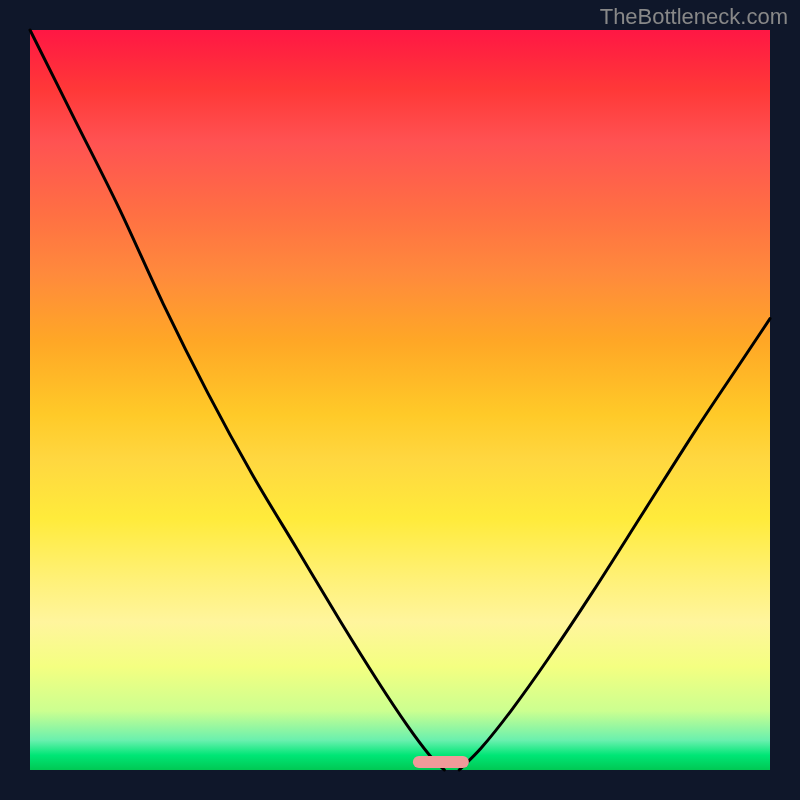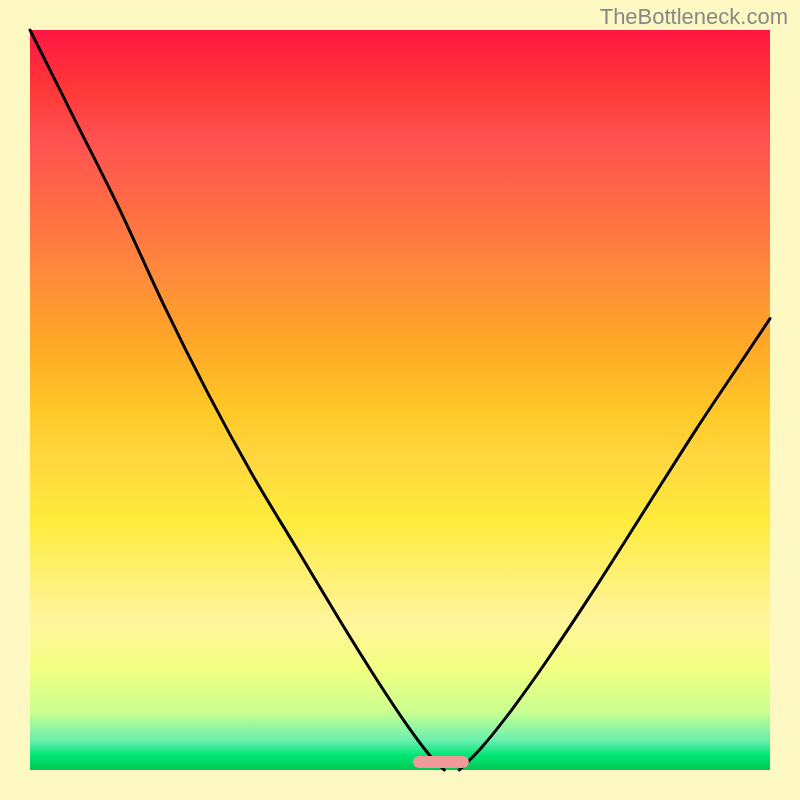--- a/index.html
+++ b/index.html
@@ -8,21 +8,21 @@
     width: 800px;
     height: 800px;
     background: #000;
     font-family: Arial, sans-serif;
     overflow: hidden;
   }
   .container {
     position: relative;
     width: 800px;
     height: 800px;
-    background: #fef9c3;
+    background: #0f172a;
   }
   .watermark {
     position: absolute;
     top: 4px;
     right: 12px;
     color: #888;
     font-size: 22px;
     font-weight: 500;
     z-index: 10;
   }

